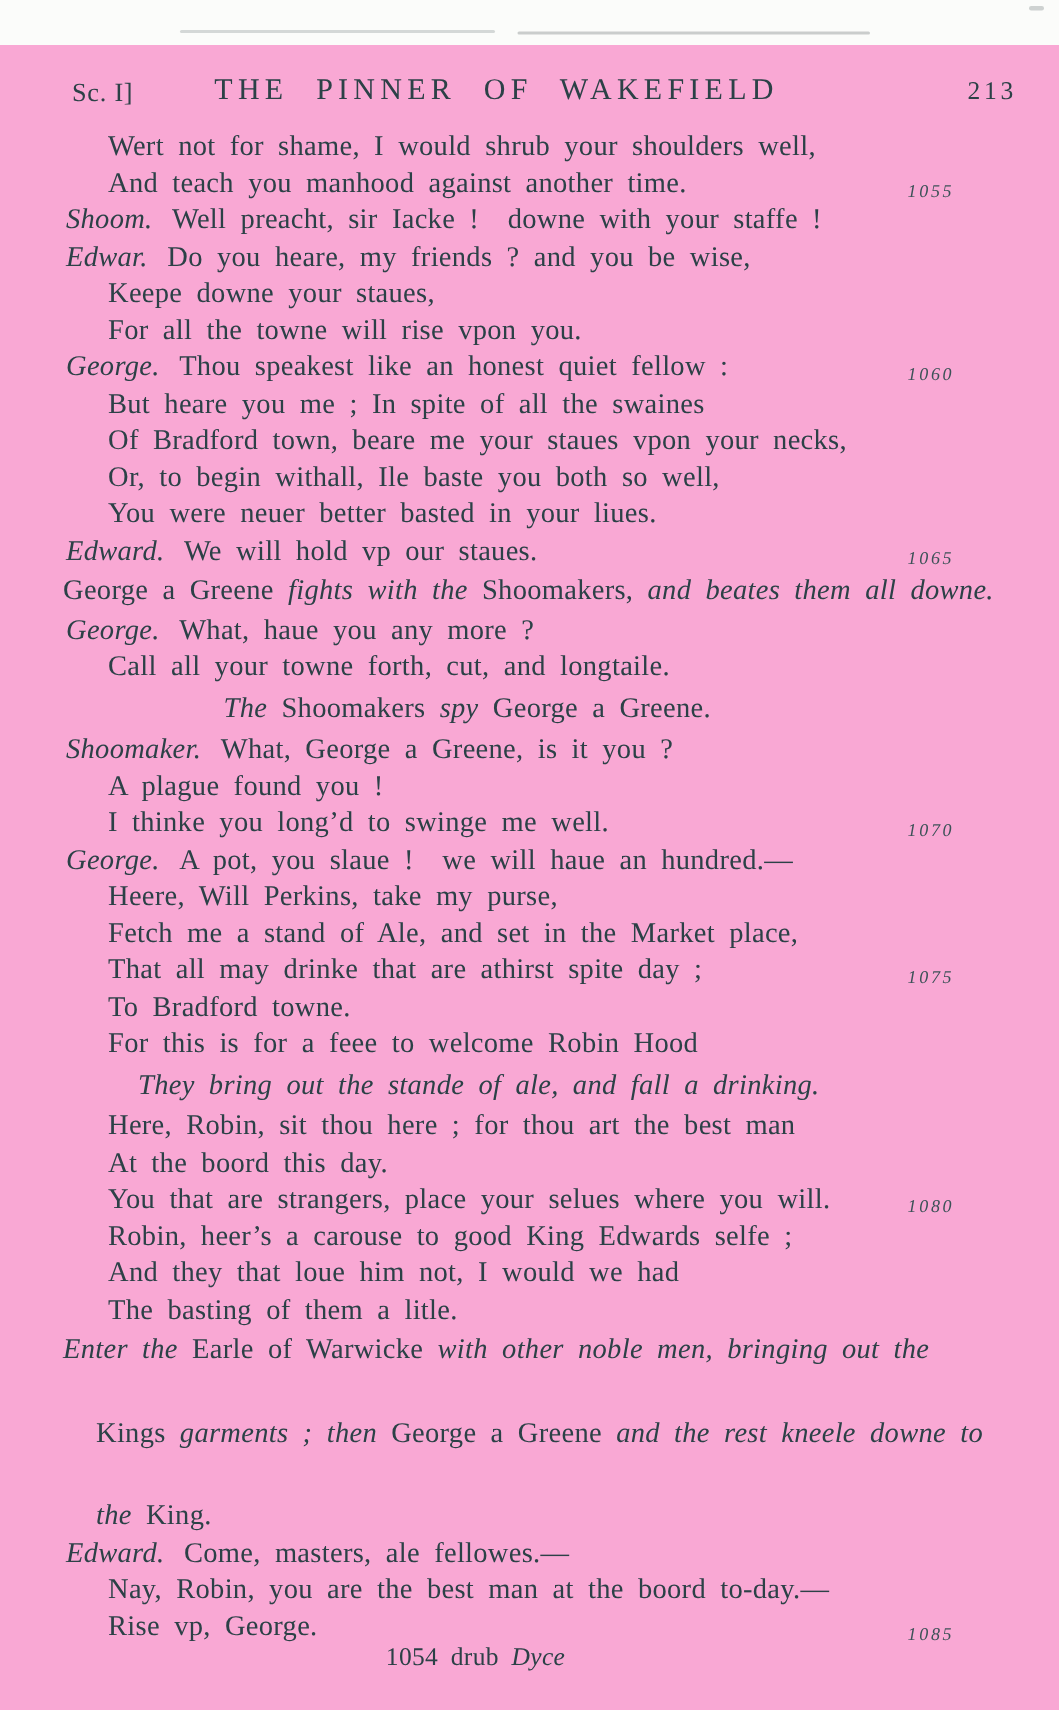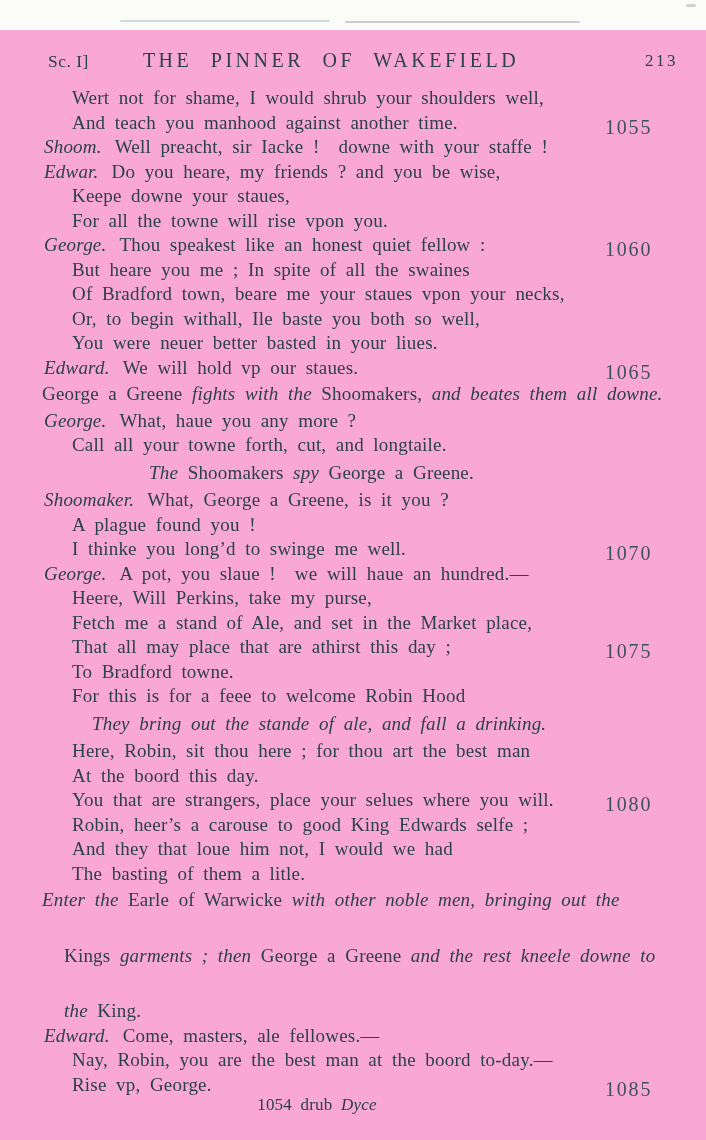--- a/index.html
+++ b/index.html
@@ -44,21 +44,21 @@
   .kind-direction-indent { padding-left:92px; margin:3px 0; }
   .kind-direction-center { text-align:center; padding-right:83px; margin:3px 0; }
   .kind-footnote         { text-align:center; padding-right:72px; font-size:17px; margin-top:-4px; }
 
   .seg-roman   { font-style:normal; }
   .seg-italic  { font-style:italic; }
   .seg-speaker { font-style:italic; margin-right:13px; }
 
   .linenum {
     position:absolute; left:605px; top:4px;
-    font-size:20px; letter-spacing:1.8px; color:#3d5258;
+    font-size:12px; letter-spacing:1.8px; color:#3d5258;font-style:italic;
   }
 </style>
 </head>
 <body>
 
 <div class="screen">
   <div class="top-strip">
     <div class="artifact a1"></div>
     <div class="artifact a2"></div>
     <div class="artifact a3"></div>
@@ -86,21 +86,21 @@
       <div class="line kind-direction"><span class="seg-roman">George a Greene </span><span class="seg-italic">fights with the </span><span class="seg-roman">Shoomakers, </span><span class="seg-italic">and beates them all downe.</span></div>
       <div class="line kind-speech"><span class="seg-speaker">George.</span><span class="seg-roman">What, haue you any more ?</span></div>
       <div class="line kind-verse"><span class="seg-roman">Call all your towne forth, cut, and longtaile.</span></div>
       <div class="line kind-direction-center"><span class="seg-italic">The </span><span class="seg-roman">Shoomakers </span><span class="seg-italic">spy </span><span class="seg-roman">George a Greene.</span></div>
       <div class="line kind-speech"><span class="seg-speaker">Shoomaker.</span><span class="seg-roman">What, George a Greene, is it you ?</span></div>
       <div class="line kind-verse"><span class="seg-roman">A plague found you !</span></div>
       <div class="line kind-verse"><span class="seg-roman">I thinke you long’d to swinge me well.</span><span class="linenum">1070</span></div>
       <div class="line kind-speech"><span class="seg-speaker">George.</span><span class="seg-roman">A pot, you slaue !  we will haue an hundred.—</span></div>
       <div class="line kind-verse"><span class="seg-roman">Heere, Will Perkins, take my purse,</span></div>
       <div class="line kind-verse"><span class="seg-roman">Fetch me a stand of Ale, and set in the Market place,</span></div>
-      <div class="line kind-verse"><span class="seg-roman">That all may place that are athirst this day ;</span><span class="linenum">1075</span></div>
+      <div class="line kind-verse"><span class="seg-roman">That all may drinke that are athirst spite day ;</span><span class="linenum">1075</span></div>
       <div class="line kind-verse"><span class="seg-roman">To Bradford towne.</span></div>
       <div class="line kind-verse"><span class="seg-roman">For this is for a feee to welcome Robin Hood</span></div>
       <div class="line kind-direction-indent"><span class="seg-italic">They bring out the stande of ale, and fall a drinking.</span></div>
       <div class="line kind-verse"><span class="seg-roman">Here, Robin, sit thou here ; for thou art the best man</span></div>
       <div class="line kind-verse"><span class="seg-roman">At the boord this day.</span></div>
       <div class="line kind-verse"><span class="seg-roman">You that are strangers, place your selues where you will.</span><span class="linenum">1080</span></div>
       <div class="line kind-verse"><span class="seg-roman">Robin, heer’s a carouse to good King Edwards selfe ;</span></div>
       <div class="line kind-verse"><span class="seg-roman">And they that loue him not, I would we had</span></div>
       <div class="line kind-verse"><span class="seg-roman">The basting of them a litle.</span></div>
       <div class="line kind-direction"><span class="seg-italic">Enter the </span><span class="seg-roman">Earle of Warwicke </span><span class="seg-italic">with other noble men, bringing out the</span></div>

